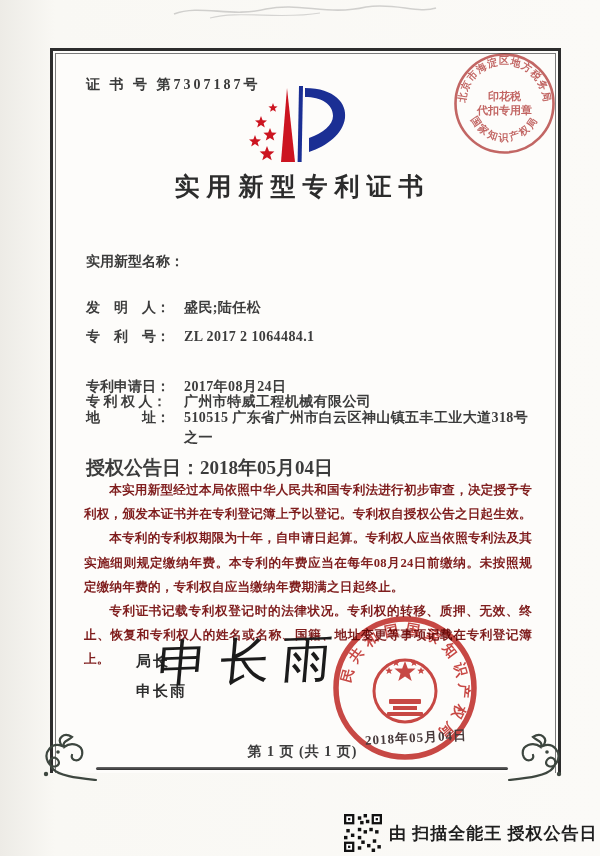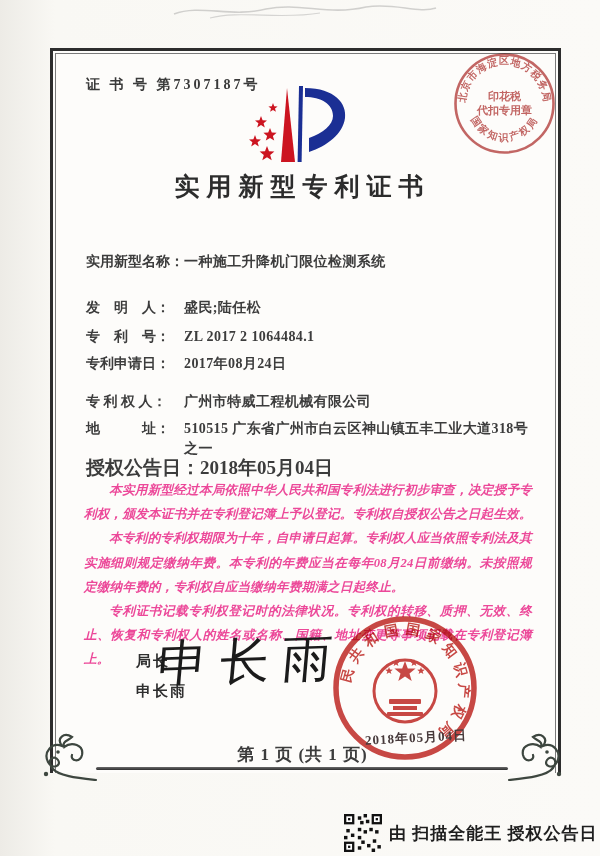--- a/index.html
+++ b/index.html
@@ -27,35 +27,35 @@
     font-size:25px;font-weight:bold;letter-spacing:7px;color:#2c2c2c;
   }
   .row{position:absolute;left:86px;width:446px;display:flex;font-size:14px;font-weight:bold;color:#3c3c3c;line-height:1.45;margin-top:14px;}
   .row .lbl{min-width:98px;white-space:nowrap;}
   .row .val{flex:1;letter-spacing:.4px;}
   .grant-row{position:absolute;left:86px;top:455px;width:460px;display:flex;font-size:19px;font-weight:bold;color:#3c3c3c;}
   .grant-row .pair{white-space:nowrap;}
   .grant-row .pair.left{width:262px;}
   .paragraphs{
     position:absolute;left:84px;top:478px;width:448px;font-size:12.6px;line-height:1.92;
-    color:#ec4899;text-align:justify;font-style:italic;font-weight:bold;letter-spacing:.2px;
+    color:#7f1d1d;text-align:justify;font-weight:bold;letter-spacing:.2px;
   }
   .paragraphs p{margin:0;text-indent:2em;}
   .director{position:absolute;left:88px;top:652px;font-size:15px;font-weight:bold;color:#2f2f2f;letter-spacing:2px;margin-left:48px;}
   .director .name{margin-top:11px;}
   .signature{
     position:absolute;left:158px;top:628px;font-size:50px;color:#1b1b1b;
     letter-spacing:12px;transform:rotate(-2deg) skewX(-7deg);white-space:nowrap;
   }
   .official-seal{position:absolute;left:330px;top:613px;width:150px;height:150px;opacity:.88;mix-blend-mode:multiply;}
   .seal-date{
     position:absolute;left:341px;top:729px;width:150px;text-align:center;font-size:13px;
     font-weight:bold;color:#46393a;letter-spacing:1px;transform:rotate(-3deg);
   }
-  .page-footer{position:absolute;left:50px;width:505px;top:743px;text-align:center;font-size:17px;color:#3c3c3c;letter-spacing:1px;font-weight:bold;}
+  .page-footer{position:absolute;left:50px;width:505px;top:743px;text-align:center;font-size:14px;color:#3c3c3c;letter-spacing:1px;font-weight:bold;}
   .ornament{position:absolute;width:62px;height:52px;top:730px;}
   .ornament.left{left:38px;}
   .ornament.right{left:505px;transform:scaleX(-1);}
   .bottom-line{position:absolute;left:96px;top:767px;width:412px;height:3px;background:linear-gradient(#6a6a6a,#2e2e2e);border-radius:2px;}
   .scanner-label{position:absolute;left:389px;top:822px;font-size:17px;font-weight:bold;color:#1e1e1e;letter-spacing:1px;white-space:nowrap;}
   .qr{position:absolute;left:344px;top:814px;width:38px;height:38px;}
   .scribble{position:absolute;left:170px;top:0;width:270px;height:22px;opacity:.38;}
 </style>
 </head>
 <body>
@@ -97,39 +97,38 @@
     <textPath href="#taxBottom" startOffset="50%" text-anchor="middle">国家知识产权局</textPath>
   </text>
   <text x="53.5" y="50" text-anchor="middle" font-size="11" font-weight="bold" fill="#b5413f">印花税</text>
   <text x="53.5" y="64" text-anchor="middle" font-size="11" font-weight="bold" fill="#b5413f">代扣专用章</text>
 </svg>
 
 <div class="title">实用新型专利证书</div>
 
 <div class="row" style="top:238px">
   <span class="lbl">实用新型名称：</span>
-  <span class="val">一种施工升降机门限位检测系统</span>
 </div>
 <div class="row" style="top:284px">
   <span class="lbl">发　明　人：</span>
   <span class="val">盛民;陆任松</span>
 </div>
 <div class="row" style="top:313px">
   <span class="lbl">专　利　号：</span>
   <span class="val">ZL 2017 2 1064484.1</span>
 </div>
-<div class="row" style="top:340px">
+<div class="row" style="top:363px">
   <span class="lbl">专利申请日：</span>
   <span class="val">2017年08月24日</span>
 </div>
 <div class="row" style="top:378px">
   <span class="lbl">专 利 权 人：</span>
   <span class="val">广州市特威工程机械有限公司</span>
 </div>
-<div class="row" style="top:405px">
+<div class="row" style="top:394px">
   <span class="lbl">地　　　址：</span>
   <span class="val">510515 广东省广州市白云区神山镇五丰工业大道318号之一</span>
 </div>
 
 <div class="grant-row">
   <span class="pair left"><span>授权公告日：</span><span>2018年05月04日</span></span>
 </div>
 
 <div class="paragraphs">
   <p>本实用新型经过本局依照中华人民共和国专利法进行初步审查，决定授予专利权，颁发本证书并在专利登记簿上予以登记。专利权自授权公告之日起生效。</p>

